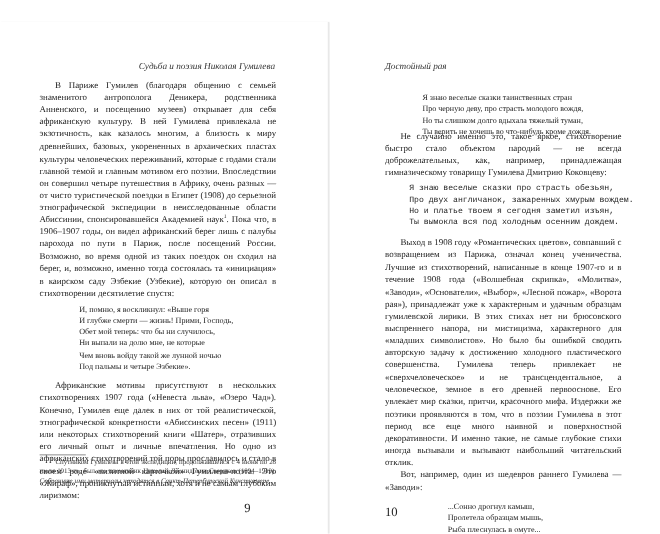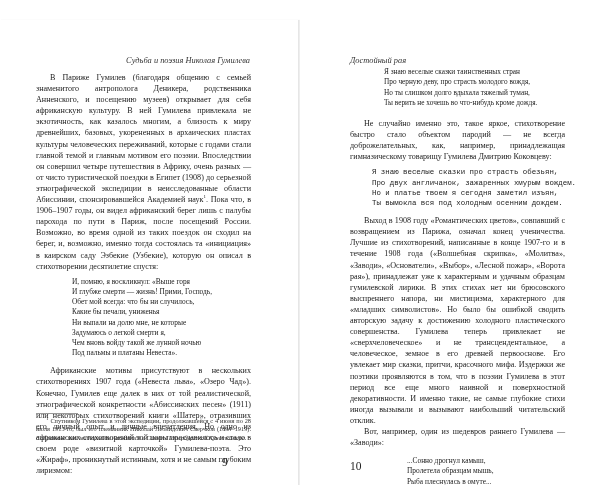--- a/index.html
+++ b/index.html
@@ -23,21 +23,21 @@
     .body {
       position: absolute; font-size: 8.1px; line-height: 11.1px;
       text-align: justify; color: #222;
     }
     .left .body { left: 36px; width: 215px; top: 52px; }
     .right .body { left: 50px; width: 215px; top: 98px; }
     .para { margin: 0; text-indent: 14px; }
     .verse { margin: 5px 0 7px 0; font-size: 7.4px; line-height: 10.2px; }
     .verse .line { display: block; white-space: nowrap; }
     .left .verse.v1 { padding-left: 36px; }
-    .right .verse.v-top { position: absolute; left: 84px; top: 47px; font-size: 7.3px; line-height: 10.4px; margin: 0; font-family: Liberation Serif, serif; }
+    .right .verse.v-top { position: absolute; left: 84px; top: 64px; font-size: 7.3px; line-height: 10.4px; margin: 0; font-family: Liberation Serif, serif; }
     .right .verse.v2 { padding-left: 22px; font-family: Liberation Mono, monospace; }
     .right .verse.v3 { padding-left: 57px; margin-top: 8px; }
     sup { font-size: 5px; line-height: 0; }
     .footnote-rule { position: absolute; left: 36px; top: 393px; width: 42px; border-top: 1px solid #999; }
     .footnote {
       position: absolute; left: 36px; width: 215px; top: 397px;
       font-size: 6.3px; line-height: 8.4px; text-align: justify; color: #333; text-indent: 10px; margin: 0;
     }
     .page-number { position: absolute; font-size: 11.5px; color: #222; }
     .left .page-number { left: 222px; top: 436px; }
@@ -50,26 +50,24 @@
 
   <div class="page left">
     <div class="running-head">Судьба и поэзия Николая Гумилева</div>
 
     <div class="body">
       <p class="para"><span>В Париже Гумилев (благодаря общению с семьей знаменитого антрополога Деникера, родственника Анненского, и посещению музеев) открывает для себя африканскую культуру. В ней Гумилева привлекала не экзотичность, как казалось многим, а близость к миру древнейших, базовых, укорененных в архаических пластах культуры человеческих переживаний, которые с годами стали главной темой и главным мотивом его поэзии. Впоследствии он совершил четыре путешествия в Африку, очень разных — от чисто туристической поездки в Египет (1908) до серьезной этнографической экспедиции в неисследованные области Абиссинии, спонсировавшейся Академией наук</span><sup>1</sup><span>. Пока что, в 1906–1907 годы, он видел африканский берег лишь с палубы парохода по пути в Париж, после посещений России. Возможно, во время одной из таких поездок он сходил на берег, и, возможно, именно тогда состоялась та «инициация» в каирском саду Эзбекие (Узбекие), которую он описал в стихотворении десятилетие спустя:</span></p>
 
       <div class="verse v1">
         <span class="line">И, помню, я воскликнул: «Выше горя</span>
         <span class="line">И глубже смерти — жизнь! Прими, Господь,</span>
-        <span class="line">Обет мой всегда: что бы ни случилось,</span>
-        <span class="line">Какие бы печали, униженья</span>
+        <span class="line">Обет мой теперь: что бы ни случилось,</span>
         <span class="line">Ни выпали на долю мне, не которые</span>
-        <span class="line">Задумаюсь о легкой смерти я,</span>
         <span class="line">Чем вновь войду такой же лунной ночью</span>
-        <span class="line">Под пальмы и платаны Невеста».</span>
+        <span class="line">Под пальмы и четыре Эзбекие».</span>
       </div>
 
       <p class="para">Африканские мотивы присутствуют в нескольких стихотворениях 1907 года («Невеста льва», «Озеро Чад»). Конечно, Гумилев еще далек в них от той реалистической, этнографической конкретности «Абиссинских песен» (1911) или некоторых стихотворений книги «Шатер», отразивших его личный опыт и личные впечатления. Но одно из африканских стихотворений той поры прославилось и стало в своем роде «визитной карточкой» Гумилева-поэта. Это «Жираф», проникнутый истинным, хотя и не самым глубоким лиризмом:</p>
     </div>
 
     <div class="footnote-rule"></div>
     <p class="footnote"><sup>1</sup><span> Спутником Гумилева в этой экспедиции, продолжавшейся с 4 июня по 28 июля 1913-го, был его племянник Николай Леонидович Сверчков (1894–1919). </span><i>Собранные ими материалы находятся в Санкт-Петербургской Кунсткамере.</i></p>
 
     <div class="page-number">9</div>
   </div>

